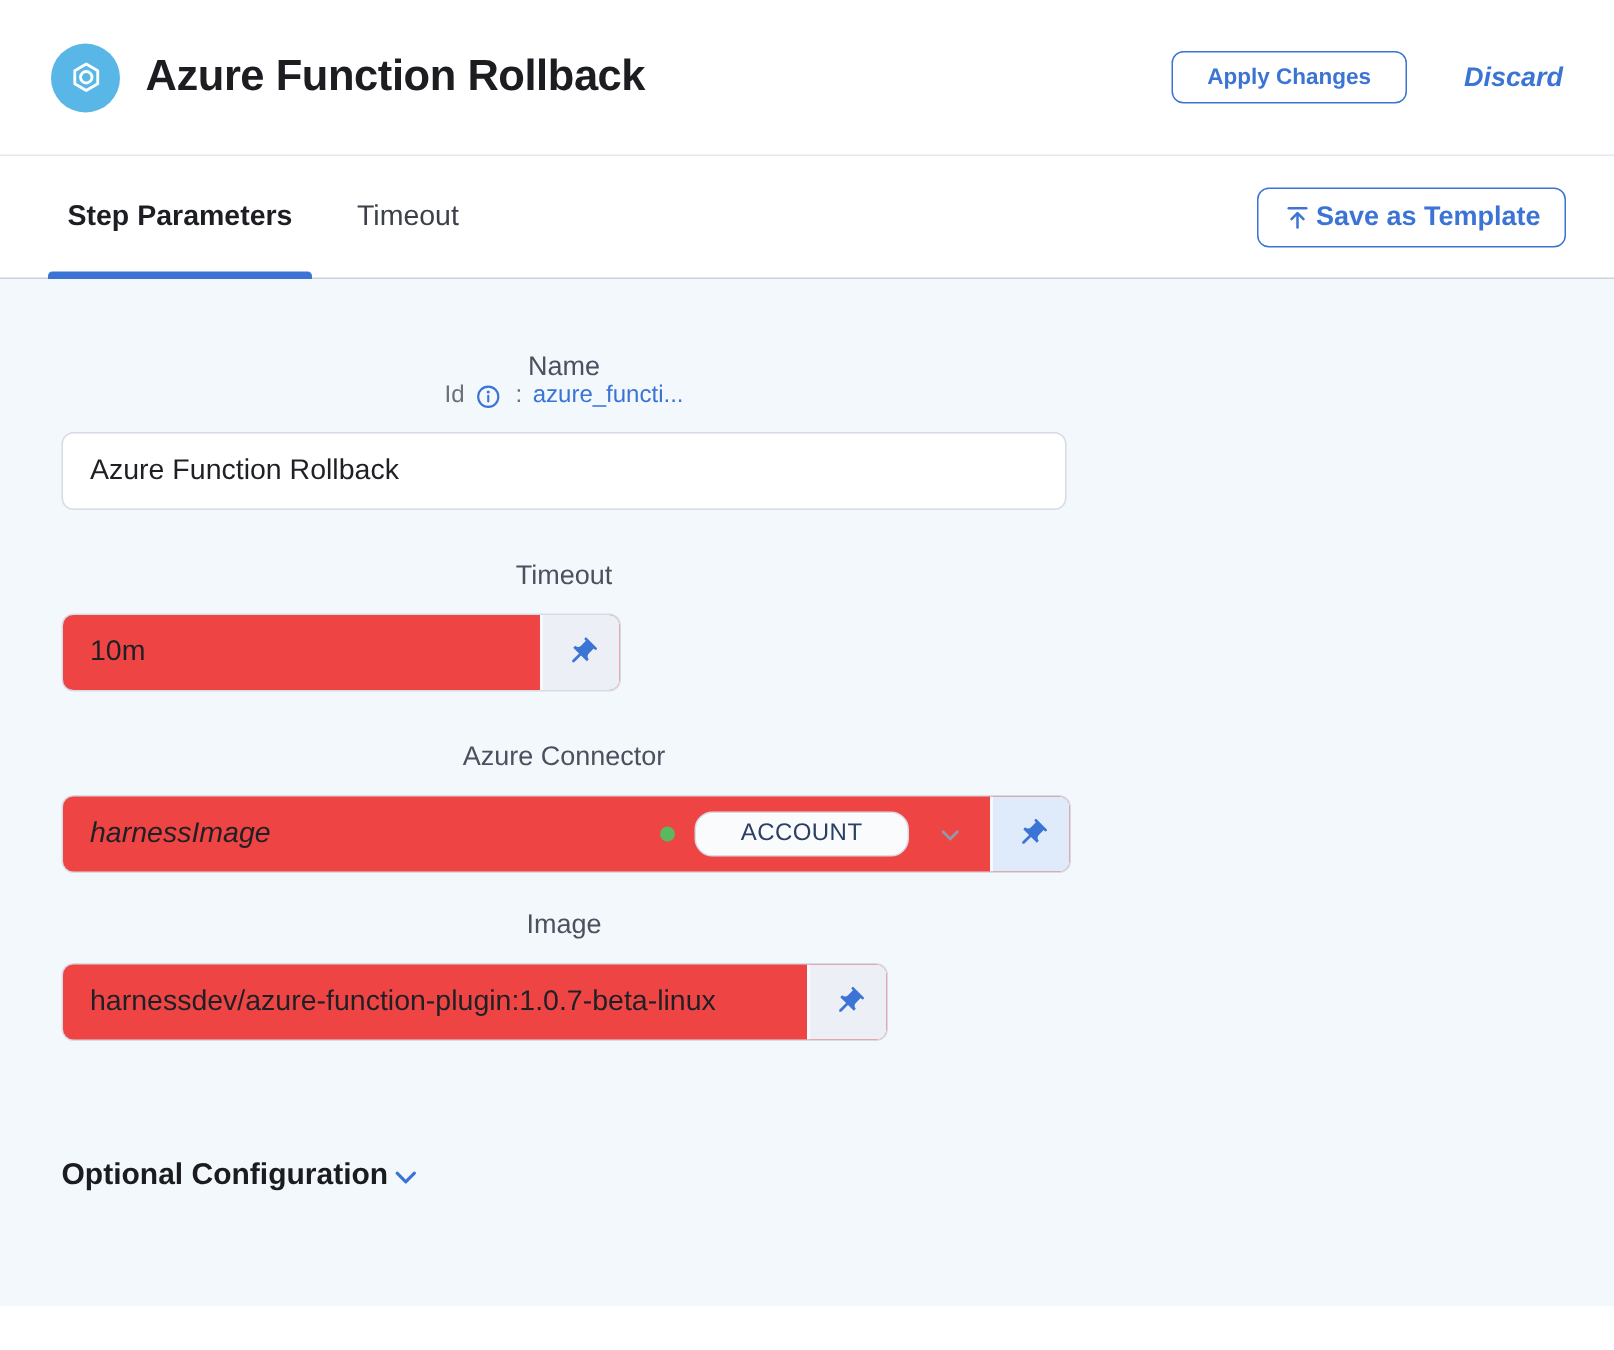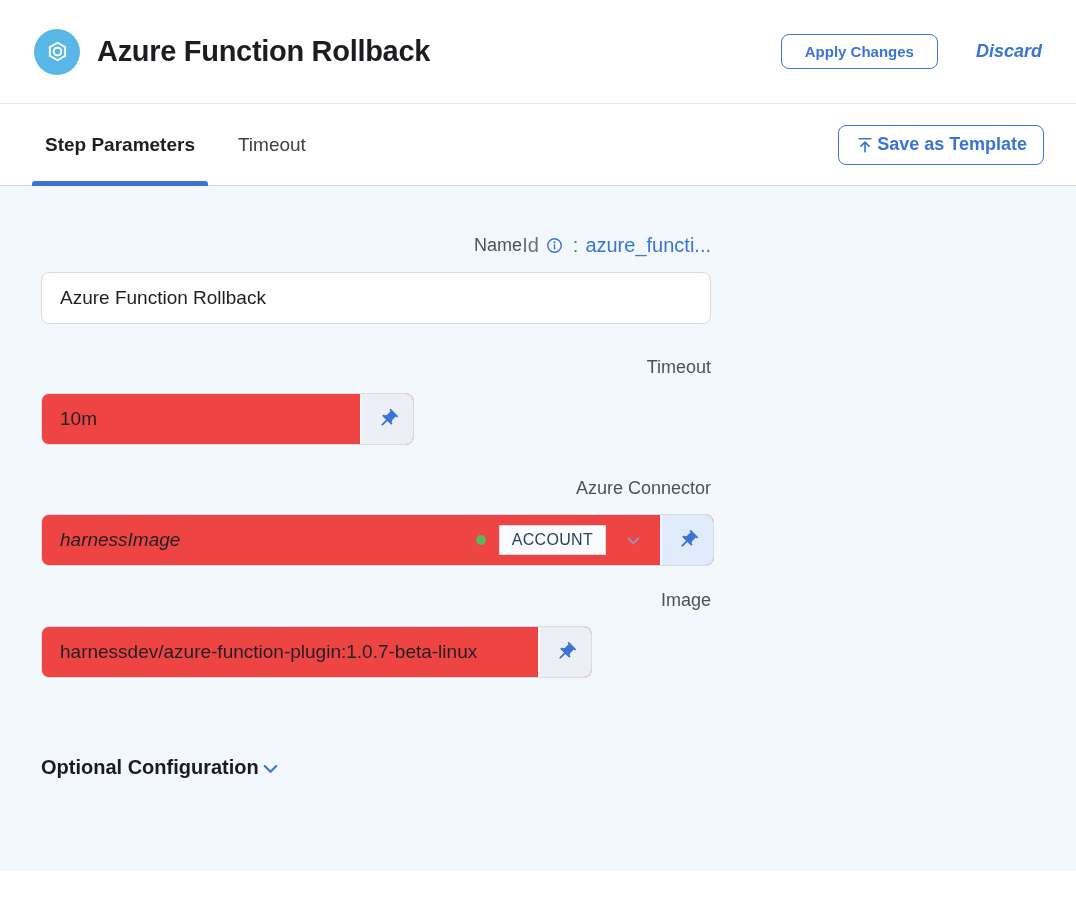--- a/index.html
+++ b/index.html
@@ -58,23 +58,23 @@
   }
   .btn-save-template{
     display:flex;align-items:center;gap:2px;background:#fff;
     border:1px solid var(--blue);color:var(--blue);
     font-size:18px;font-weight:600;border-radius:8px;height:40px;padding:0 16px;
   }
 
   
   .content{flex:1;background:#f3f8fc;padding:48px 41px 0;}
   .field{margin-bottom:33px;}
-  .label-row{display:flex;justify-content:flex-end;align-items:center;width:670px;margin-bottom:15px;}
+  .label-row{display:flex;justify-content:flex-start;align-items:center;width:670px;margin-bottom:15px;flex-direction:column;}
   .field-label{font-size:18px;color:var(--label);font-weight:500;}
-  .id-row{display:flex;align-items:center;gap:7px;font-size:20px;}
+  .id-row{display:flex;align-items:center;gap:7px;font-size:16px;}
   .id-label{color:#6d6f7c;}
   .id-colon{color:#6d6f7c;margin-left:3px;}
   .id-value{color:var(--blue);text-decoration:none;cursor:pointer;}
   .info-icon{display:flex;color:var(--blue);cursor:pointer;}
 
   .text-input{
     width:670px;height:52px;border:1px solid var(--border);border-radius:8px;
     background:#fff;font-size:19px;color:#1f2026;padding:0 18px;
     font-family:inherit;outline:none;display:block;
   }
@@ -99,22 +99,22 @@
   .w-connector{width:673px;}
   .w-image{width:551px;}
 
   .connector-box{
     flex:1;display:flex;align-items:center;gap:13px;min-width:0;
     padding:0 12px 0 18px;cursor:pointer;
   }
   .connector-value{flex:1;font-size:19px;color:#1f2026;white-space:nowrap;overflow:hidden;font-style:italic;}
   .status-dot{width:10px;height:10px;border-radius:50%;background:var(--green);flex:0 0 auto;}
   .scope-badge{
-    border:1px solid var(--border);background:#fafbfd;border-radius:0;
-    padding:5px 12px;font-size:16px;color:#2c3e63;letter-spacing:0.3px;white-space:nowrap;
+    border:1px solid var(--border);background:#fafbfd;border-radius:12px;
+    padding:5px 30px;font-size:16px;color:#2c3e63;letter-spacing:0.3px;white-space:nowrap;
   }
   .dd-chevron{display:flex;margin:0 5px;}
 
   .optional-row{display:flex;align-items:center;margin-top:76px;cursor:pointer;width:max-content;}
   .optional-label{font-size:20px;font-weight:700;color:#1b1c20;}
   .opt-chevron{display:flex;color:var(--blue);margin-top:3px;}
 
   .footer-strip{flex:0 0 29px;background:#ffffff;}
 </style>
 </head>

